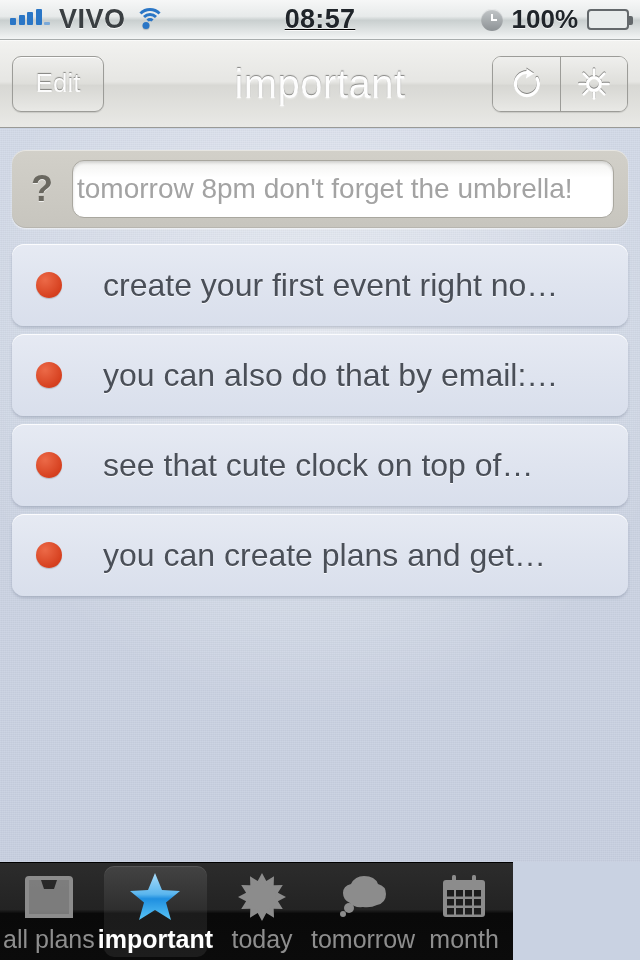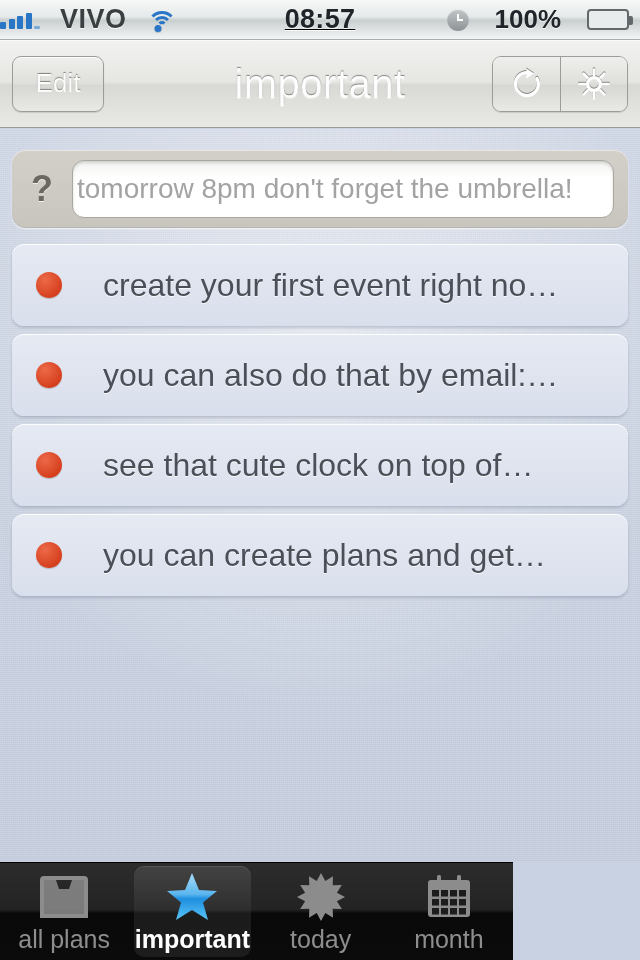--- a/index.html
+++ b/index.html
@@ -16,23 +16,23 @@
   }
 
   
   .status-bar {
     position:absolute; top:0; left:0;
     width:640px; height:40px;
     background:linear-gradient(to bottom,#f6f7f7 0%,#e7eaea 42%,#c9cfcf 52%,#dfe3e3 78%,#f3f5f5 100%);
     border-bottom:1px solid #a8adad;
     display:flex; align-items:center;
   }
-  .sb-left { display:flex; align-items:center; gap:20px; flex:0 0 auto; }
+  .sb-left { display:flex; gap:9px; padding-left:10px; flex:0 0 auto; }
   .sb-center { position:absolute; left:0; right:0; text-align:center; pointer-events:none;text-decoration:underline; }
-  .sb-right { margin-left:auto; display:flex; align-items:center; gap:26px; padding-right:11px; }
+  .sb-right { margin-left:auto; display:flex; align-items:center; gap:9px; padding-right:11px; }
 
   .signal { display:flex; align-items:flex-end; gap:2.5px; height:19px; }
   .signal i { display:block; width:6px; background:#2a76c6; border-radius:1px; }
   .signal i:nth-child(1){height:7px;}
   .signal i:nth-child(2){height:10px;}
   .signal i:nth-child(3){height:13px;}
   .signal i:nth-child(4){height:16px;}
   .signal i:nth-child(5){height:3px;background:#7ba9d8;}
 
   .carrier { font-size:27px; font-weight:bold; color:#3a3f42; letter-spacing:0.5px;
@@ -316,20 +316,31 @@
       </div>
       <div class="tab">
         <span class="hit"></span>
         <span class="glyph">
           <span><svg class="icon-sun" viewBox="0 0 50 50">
               <polygon points="25.0,1.0 29.3,9.1 37.0,4.2 36.7,13.3 45.8,13.0 40.9,20.7 49.0,25.0 40.9,29.3 45.8,37.0 36.7,36.7 37.0,45.8 29.3,40.9 25.0,49.0 20.7,40.9 13.0,45.8 13.3,36.7 4.2,37.0 9.1,29.3 1.0,25.0 9.1,20.7 4.2,13.0 13.3,13.3 13.0,4.2 20.7,9.1 " fill="#8c8c8c"></polygon>
               <circle cx="25" cy="25" r="14" fill="#8c8c8c"></circle>
             </svg></span>
         </span>
         <span class="tab-label">today</span>
+      </div>
+      <div class="tab">
+        <span class="hit"></span>
+        <span class="glyph">
+          <span><svg class="icon-cloud" viewBox="0 0 52 46">
+              <path d="M14 10 q4 -8 13 -8 q11 0 14 8 q8 2 8 10 q0 9 -9 11 q-6 3 -14 2 q-9 1 -13 -4 q-7 -3 -7 -10 q0 -7 8 -9 z" fill="#8c8c8c"></path>
+              <circle cx="12" cy="34" r="5" fill="#8c8c8c"></circle>
+              <circle cx="6" cy="40" r="3" fill="#8c8c8c"></circle>
+            </svg></span>
+        </span>
+        <span class="tab-label">tomorrow</span>
       </div>
       <div class="tab">
         <span class="hit"></span>
         <span class="glyph">
           <span><svg class="icon-cal" viewBox="0 0 48 48">
               <rect x="12" y="2" width="4" height="8" rx="1.5" fill="#8c8c8c"></rect>
               <rect x="32" y="2" width="4" height="8" rx="1.5" fill="#8c8c8c"></rect>
               <rect x="3" y="7" width="42" height="37" rx="3" fill="#8c8c8c"></rect>
               <rect x="7" y="17" width="7" height="6.5" fill="#1d1d1d"></rect>
               <rect x="16" y="17" width="7" height="6.5" fill="#1d1d1d"></rect>

